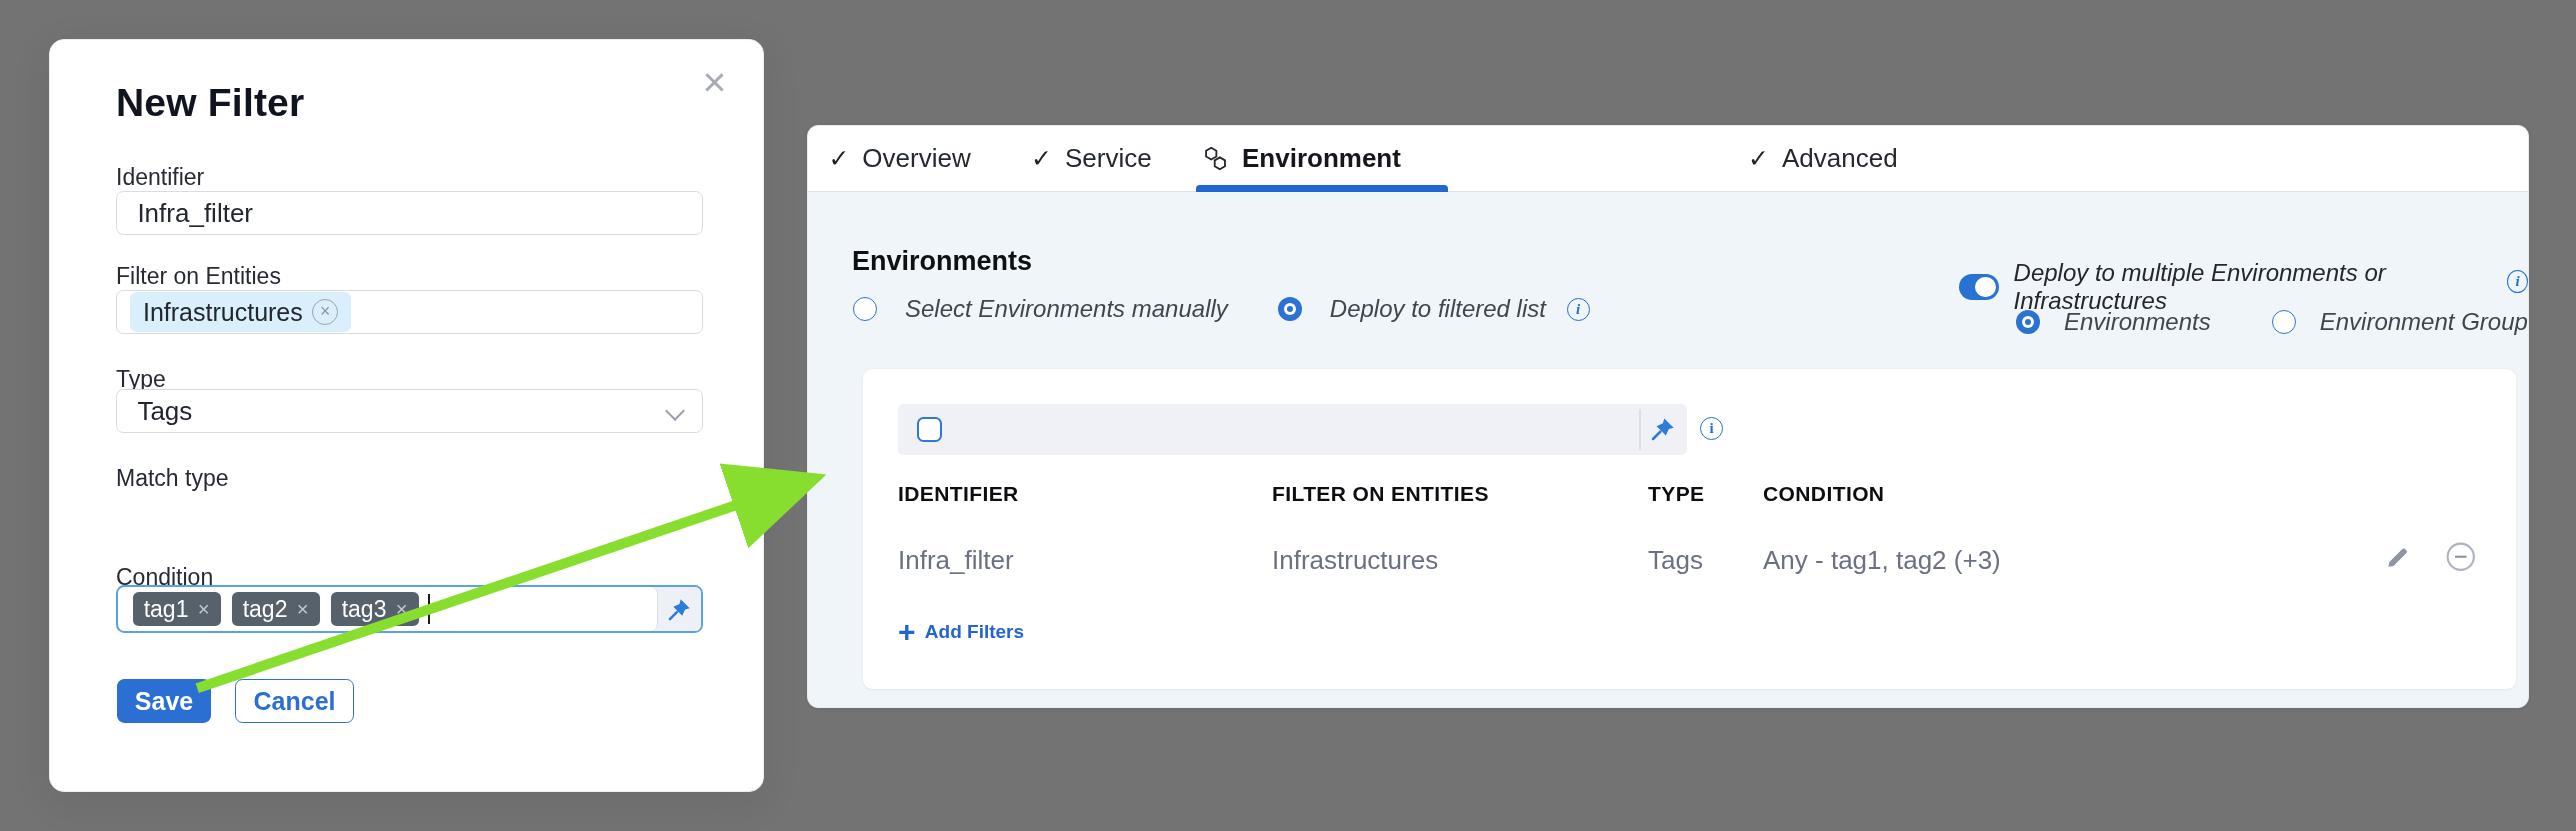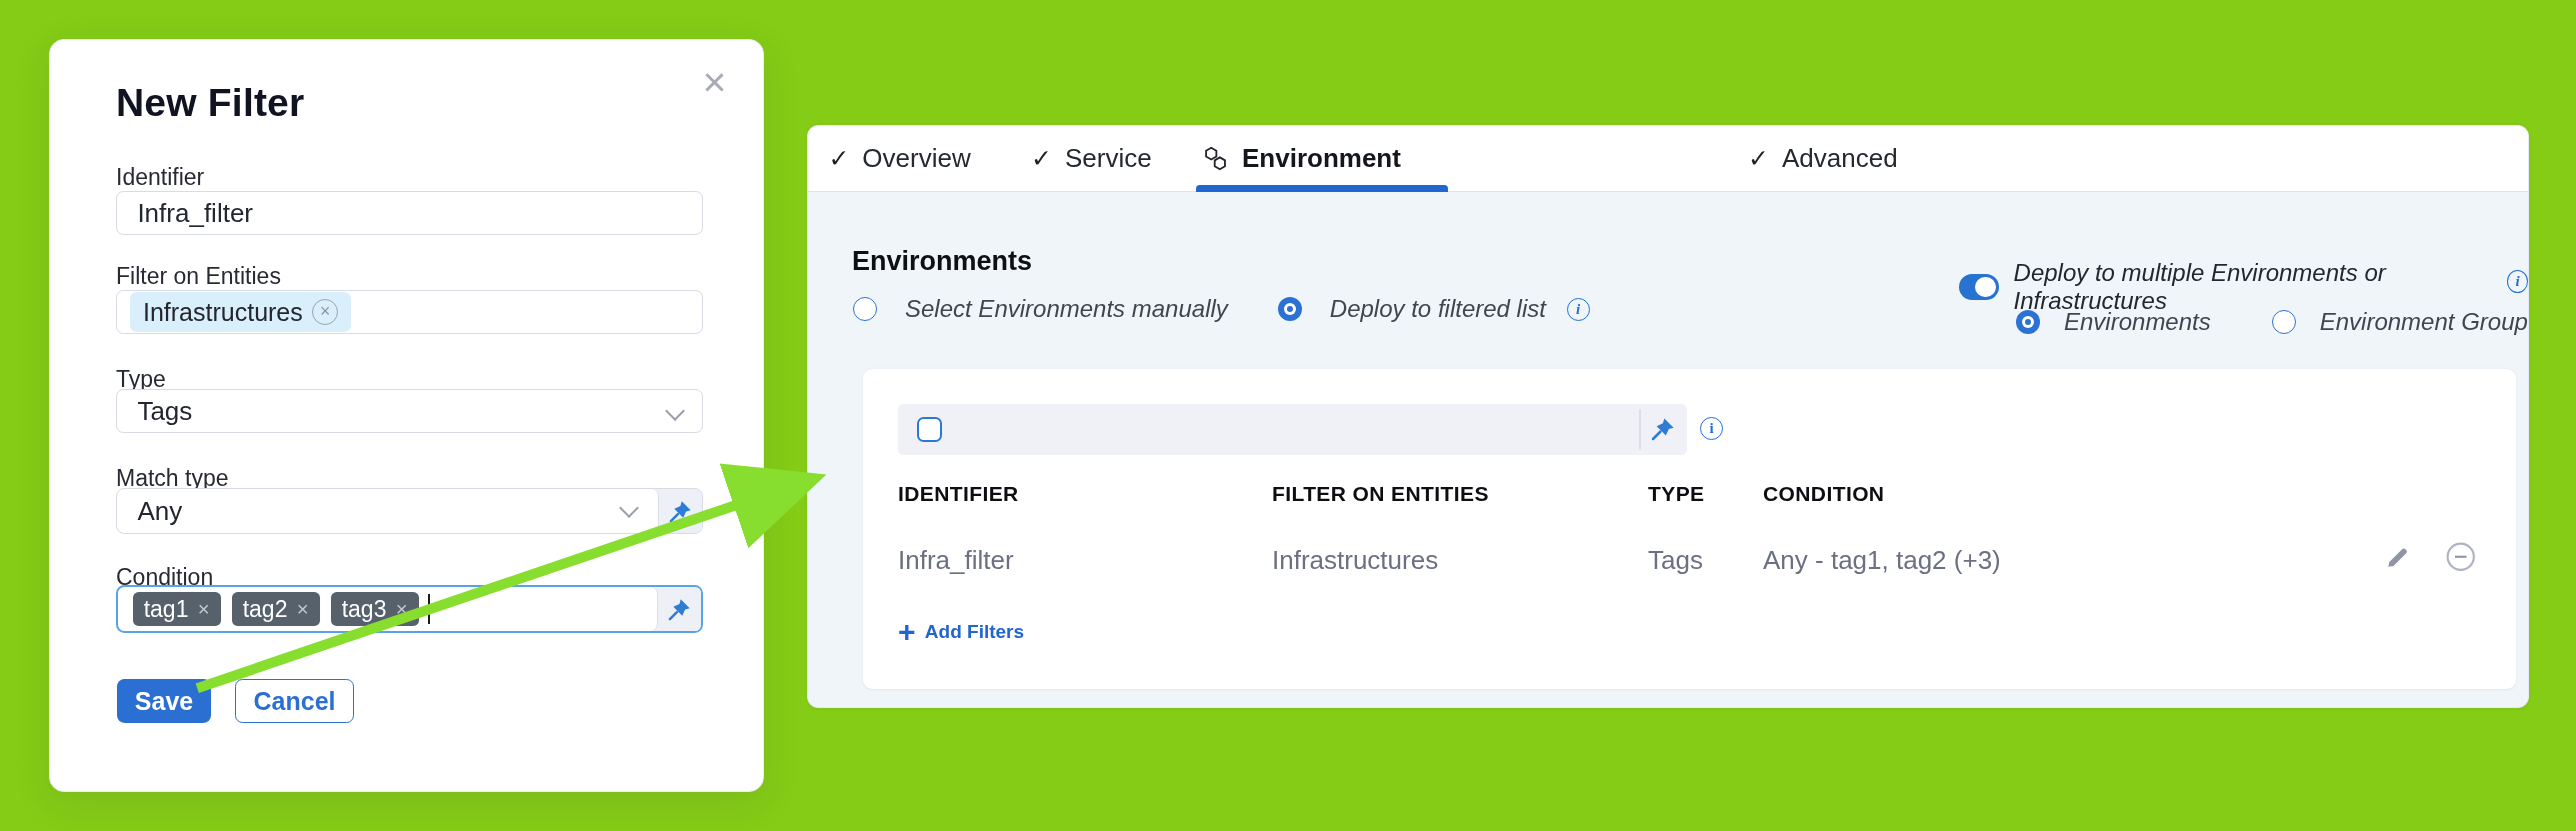--- a/index.html
+++ b/index.html
@@ -1,16 +1,16 @@
 <!DOCTYPE html>
 <html style="font-size:15px"><head>
 <meta charset="utf-8">
 <style>
   html,body{margin:0;padding:0;background:#fff;}
-  #screen{position:relative;width:2576px;height:832px;background:#84cc16;overflow:hidden;
+  #screen{position:relative;width:2576px;height:832px;background:#737373;overflow:hidden;
           font-family:"Liberation Sans","DejaVu Sans",sans-serif;color:#22262e;}
 
   
   .modal{position:absolute;left:49px;top:39px;width:713px;height:751px;background:#fff;
          border:0.9px solid #ececf3;border-radius:15px;box-shadow:0 9.3px 37px rgba(40,41,61,.10);}
   .modal-title{position:absolute;left:66px;top:41px;font-size:39px;font-weight:700;color:#101320;letter-spacing:0.2px;}
   .modal-close{position:absolute;left:644px;top:22px;width:41px;height:41px;font-size:41px;font-weight:300;
                color:#a7abb7;text-align:center;line-height:41px;cursor:pointer;}
   .f-label{position:absolute;left:66px;font-size:23px;font-weight:500;color:#272a32;}
   .f-input{position:absolute;left:66px;width:587px;height:44px;border:1.4px solid #d8dae4;border-radius:7.4px;
@@ -106,32 +106,20 @@
       </span>
     </div>
 
     <div class="f-label" style="top:326px;">Type</div>
     <div class="f-input" style="top:349px;">
       <span class="val">Tags</span>
       <span class="chev sel-chev"></span>
     </div>
 
     <div class="f-label" style="top:425px;">Match type</div>
-    <div class="combo" style="top:448px;">
-      <div class="left">
-        <span>Any</span>
-        <span class="chev" style="position:absolute;right:22px;top:18.5px;"></span>
-      </div>
-      <div class="pinbox">
-        <svg width="25" height="25" viewBox="0 0 24 24">
-          <path d="M13.2 2.2 L21.8 10.8 L17.4 12.1 L14.6 17.9 L11 14.3 L6.1 9.4 L11.9 6.6 Z" fill="#2e7cd6"></path>
-          <path d="M9.5 14.5 L2.8 21.2" stroke="#2e7cd6" stroke-width="2.4" stroke-linecap="round"></path>
-        </svg>
-      </div>
-    </div>
 
     <div class="f-label" style="top:524px;">Condition</div>
     <div class="combo focus" style="top:545px;height:48px;">
       <div class="left" style="padding-left:3.7px;">
         <span class="tag-chip">
           <span>tag1</span>
           <span class="x">×</span>
         </span>
         <span class="tag-chip">
           <span>tag2</span>

